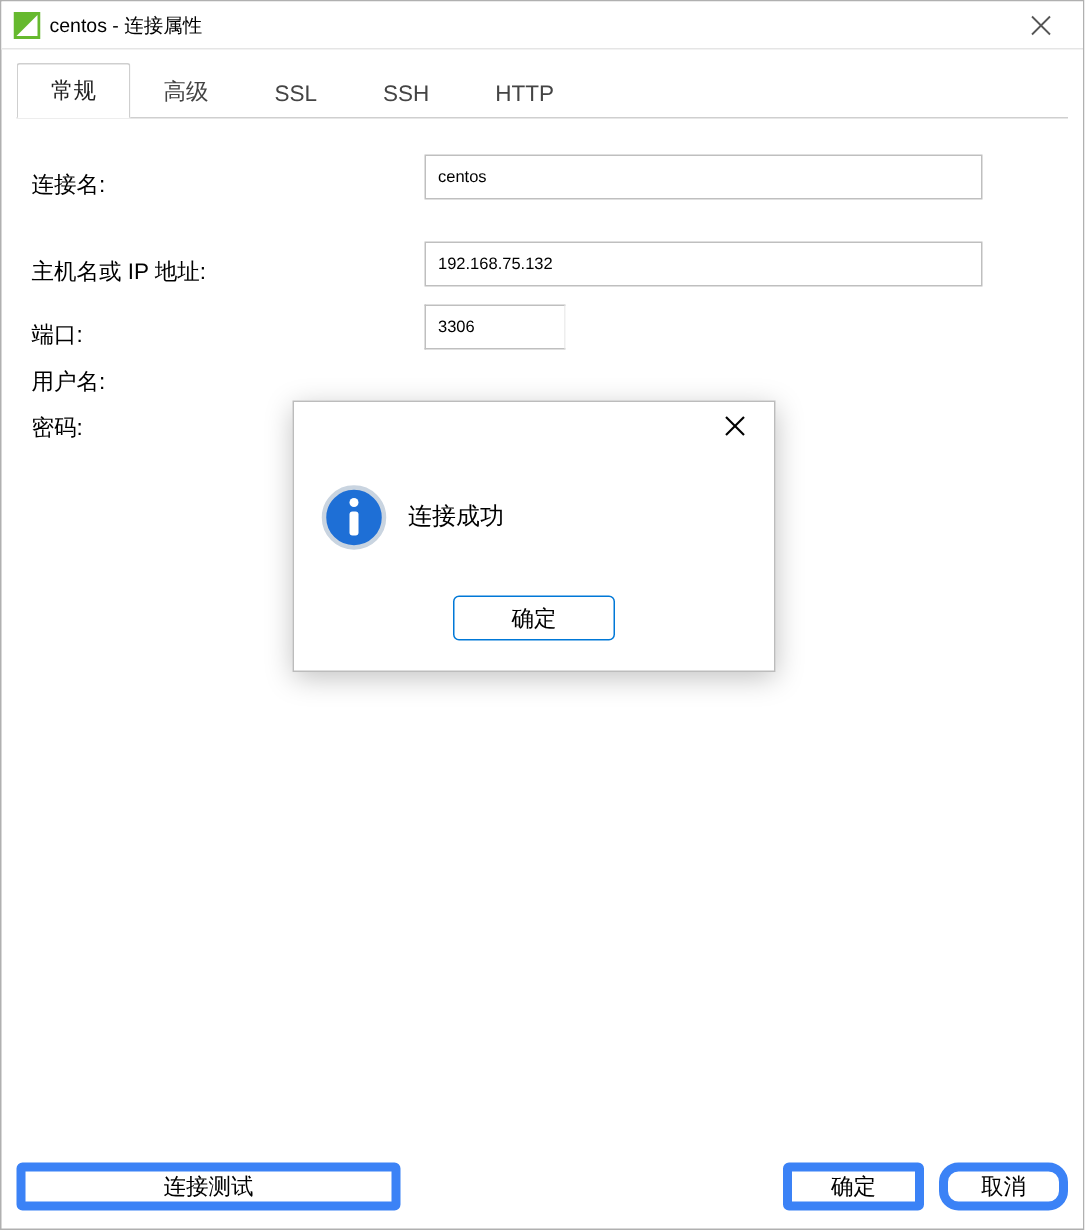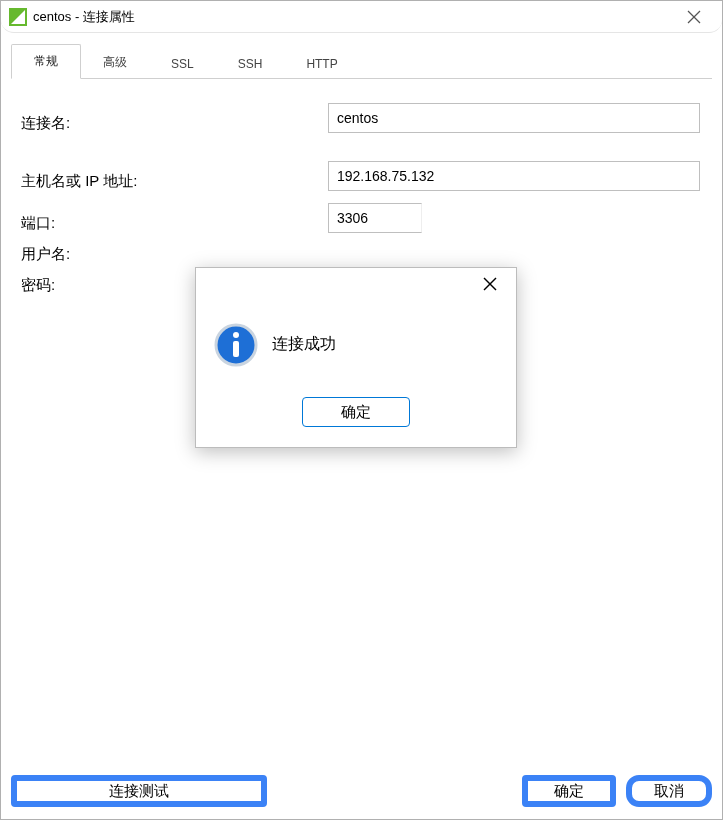--- a/index.html
+++ b/index.html
@@ -20,21 +20,20 @@
       display: flex;
       flex-direction: column;
     }
     .titlebar {
       height: 32px;
       display: flex;
       align-items: center;
       padding: 0 8px;
       border-bottom: 1px solid #e5e5e5;
       background: #ffffff;
-      border-radius: 13px;
     }
     .app-icon {
       width: 18px;
       height: 18px;
       margin-right: 6px;
       display: flex;
     }
     .title-text {
       flex: 1;
       font-size: 13px;
@@ -56,21 +55,21 @@
       flex-direction: column;
     }
     .tabs-bar {
       display: flex;
       align-items: flex-end;
       height: 34px;
       border-bottom: 1px solid #cfcfcf;
     }
     .tab {
       padding: 8px 22px 8px 22px;
-      font-size: 12px;
+      font-size: 15px;
       color: #222;
       cursor: default;
       position: relative;
       top: 1px;
     }
     .tab.active {
       border: 1px solid #cfcfcf;
       border-bottom: 1px solid #fff;
       background: #fff;
       border-radius: 2px 2px 0 0;
@@ -91,24 +90,23 @@
     .label {
       width: 262px;
       font-size: 15px;
       color: #000;
       flex-shrink: 0;
     }
     .value-input {
       height: 30px;
       border: 1px solid #bfbfbf;
       padding: 0 8px;
-      font-size: 14px;
+      font-size: 11px;
       font-family: inherit;
       background: #fff;
-      margin-left: 45px;
     }
     .value-input.wide { width: 372px; }
     .value-input.narrow { width: 94px; border-right-color: #eee;}
     .bottom-bar {
       padding: 10px 10px 12px 10px;
       display: flex;
       gap: 10px;
       align-items: center;
     }
     .btn {

